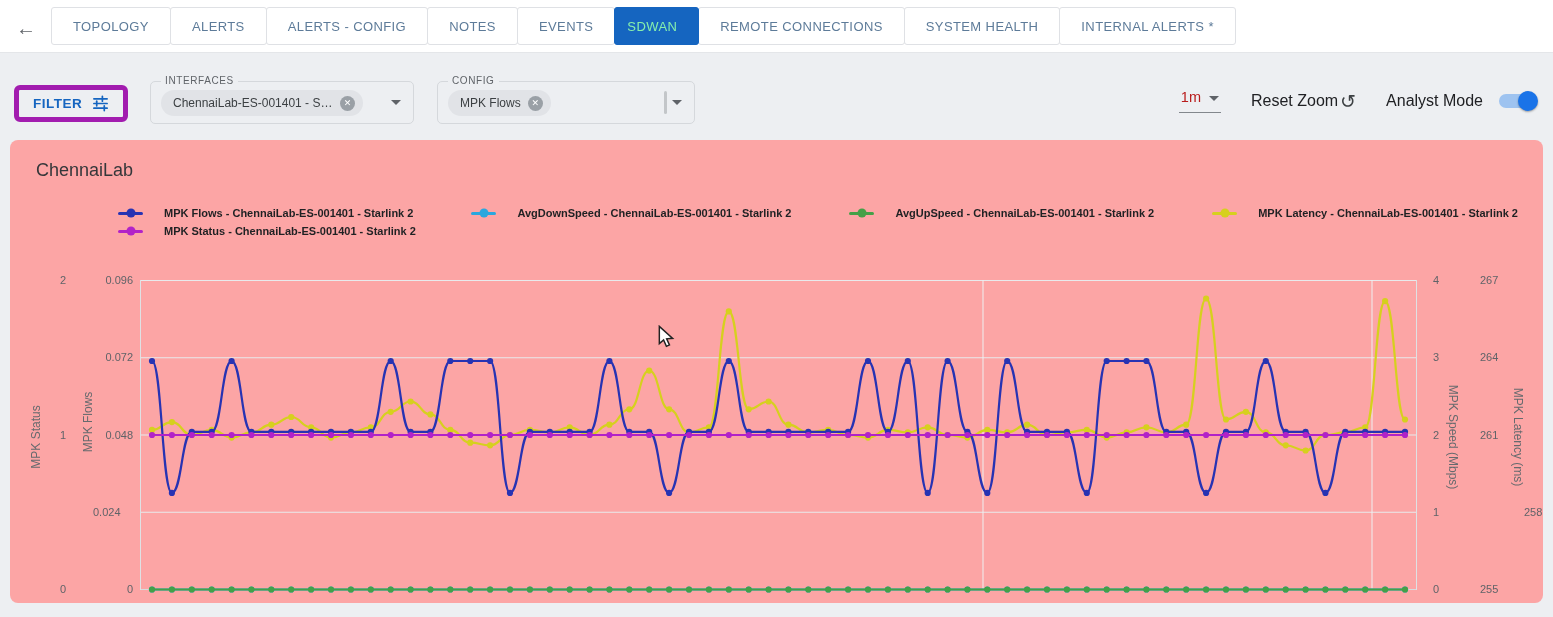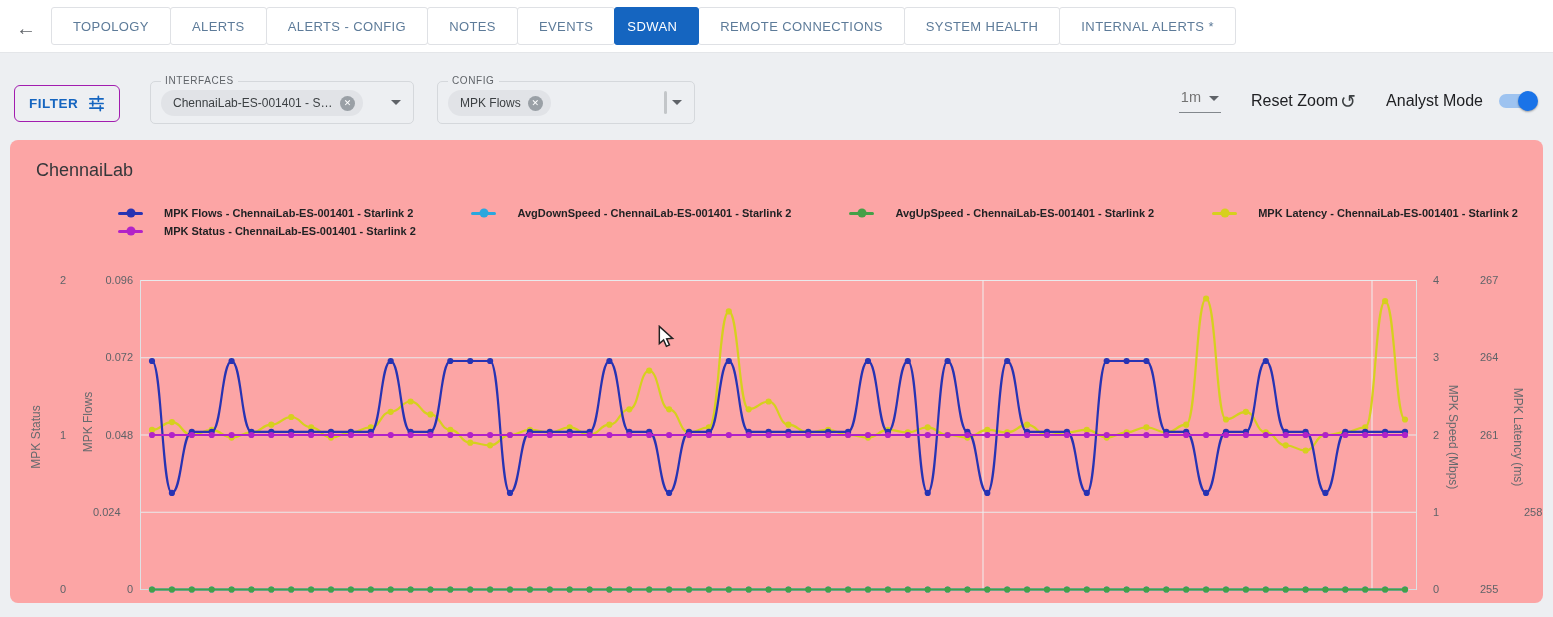--- a/index.html
+++ b/index.html
@@ -14,27 +14,27 @@
 
   
   .topbar{position:absolute;left:0;top:0;width:100%;height:52px;background:#fff;border-bottom:1px solid #e4e6e9;}
   .back{position:absolute;left:12px;top:14px;width:28px;height:28px;font-size:20px;color:#5f6368;display:flex;align-items:center;justify-content:center;cursor:pointer;}
   .tabs{position:absolute;left:52px;top:7px;display:flex;}
   .tab{
     border:1px solid #dfe1e5;margin-left:-1px;height:36px;padding:0 21px;
     display:flex;align-items:center;background:#fff;border-radius:3px;
     color:#5d7b99;font-size:13px;font-weight:500;letter-spacing:.4px;white-space:nowrap;cursor:pointer;
   }
-  .tab.active{background:#1565c0;border-color:#1565c0;color:#ffffff;position:relative;z-index:1;padding-left:12px;}
+  .tab.active{background:#1565c0;border-color:#1565c0;color:#86efac;position:relative;z-index:1;padding-left:12px;}
 
   
   .filter-btn{
     position:absolute;left:14px;top:85px;height:37px;padding:0 14px;
     display:flex;align-items:center;gap:10px;background:transparent;
-    border:1px solid #a21caf;border-radius:6px;cursor:pointer;
+    border:5px solid #a21caf;border-radius:6px;cursor:pointer;
   }
   .filter-label{color:#1565c0;font-size:13.5px;font-weight:600;letter-spacing:.5px;}
   .field{position:absolute;border:1px solid #d5d8dc;border-radius:5px;height:41px;background:transparent;}
   .field-interfaces{left:150px;top:81px;width:262px;}
   .field-metrics{left:437px;top:81px;width:256px;}
   .field-label{
     position:absolute;top:-7px;left:10px;padding:0 4px;background:var(--pagebg);
     font-size:10px;color:#5f6368;letter-spacing:.6px;font-weight:500;
   }
   .chip{
@@ -44,21 +44,21 @@
   .chip-text{font-size:12px;color:#3c4043;white-space:nowrap;overflow:hidden;text-overflow:ellipsis;max-width:160px;text-align:center;}
   .chip-x{
     width:15px;height:15px;border-radius:50%;background:#9aa0a6;color:#fff;
     font-size:9px;line-height:15px;text-align:center;flex:0 0 15px;cursor:pointer;
   }
   .caret{position:absolute;right:12px;top:18px;width:0;height:0;border-left:5px solid transparent;border-right:5px solid transparent;border-top:5px solid #5f6368;}
   .scrollhint{position:absolute;right:27px;top:9px;width:3px;height:23px;background:#c3c6c9;border-radius:2px;}
 
   .right-controls{position:absolute;right:18px;top:89px;display:flex;align-items:center;gap:30px;}
   .range{display:flex;align-items:center;gap:8px;padding:0 2px 7px 2px;border-bottom:1px solid #82878c;cursor:pointer;}
-  .range span{font-size:14.5px;color:#737373;}
+  .range span{font-size:14.5px;color:#b91c1c;}
   .range .rcaret{width:0;height:0;border-left:5px solid transparent;border-right:5px solid transparent;border-top:5px solid #5f6368;margin-top:2px;}
   .resetzoom{display:flex;align-items:center;gap:2px;cursor:pointer;}
   .resetzoom span{font-size:16px;color:#202124;}
   .rz-icon{font-size:19px !important;color:#3c4043 !important;transform:scaleX(-1);}
   .analyst{display:flex;align-items:center;gap:16px;}
   .analyst > span{font-size:16px;color:#202124;}
   .toggle{position:relative;width:36px;height:14px;border-radius:7px;background:#9ec3f0;display:inline-block;cursor:pointer;}
   .toggle .knob{position:absolute;right:-3px;top:-3px;width:20px;height:20px;border-radius:50%;background:#1a73e8;box-shadow:0 1px 2px rgba(0,0,0,.35);}
 
   

